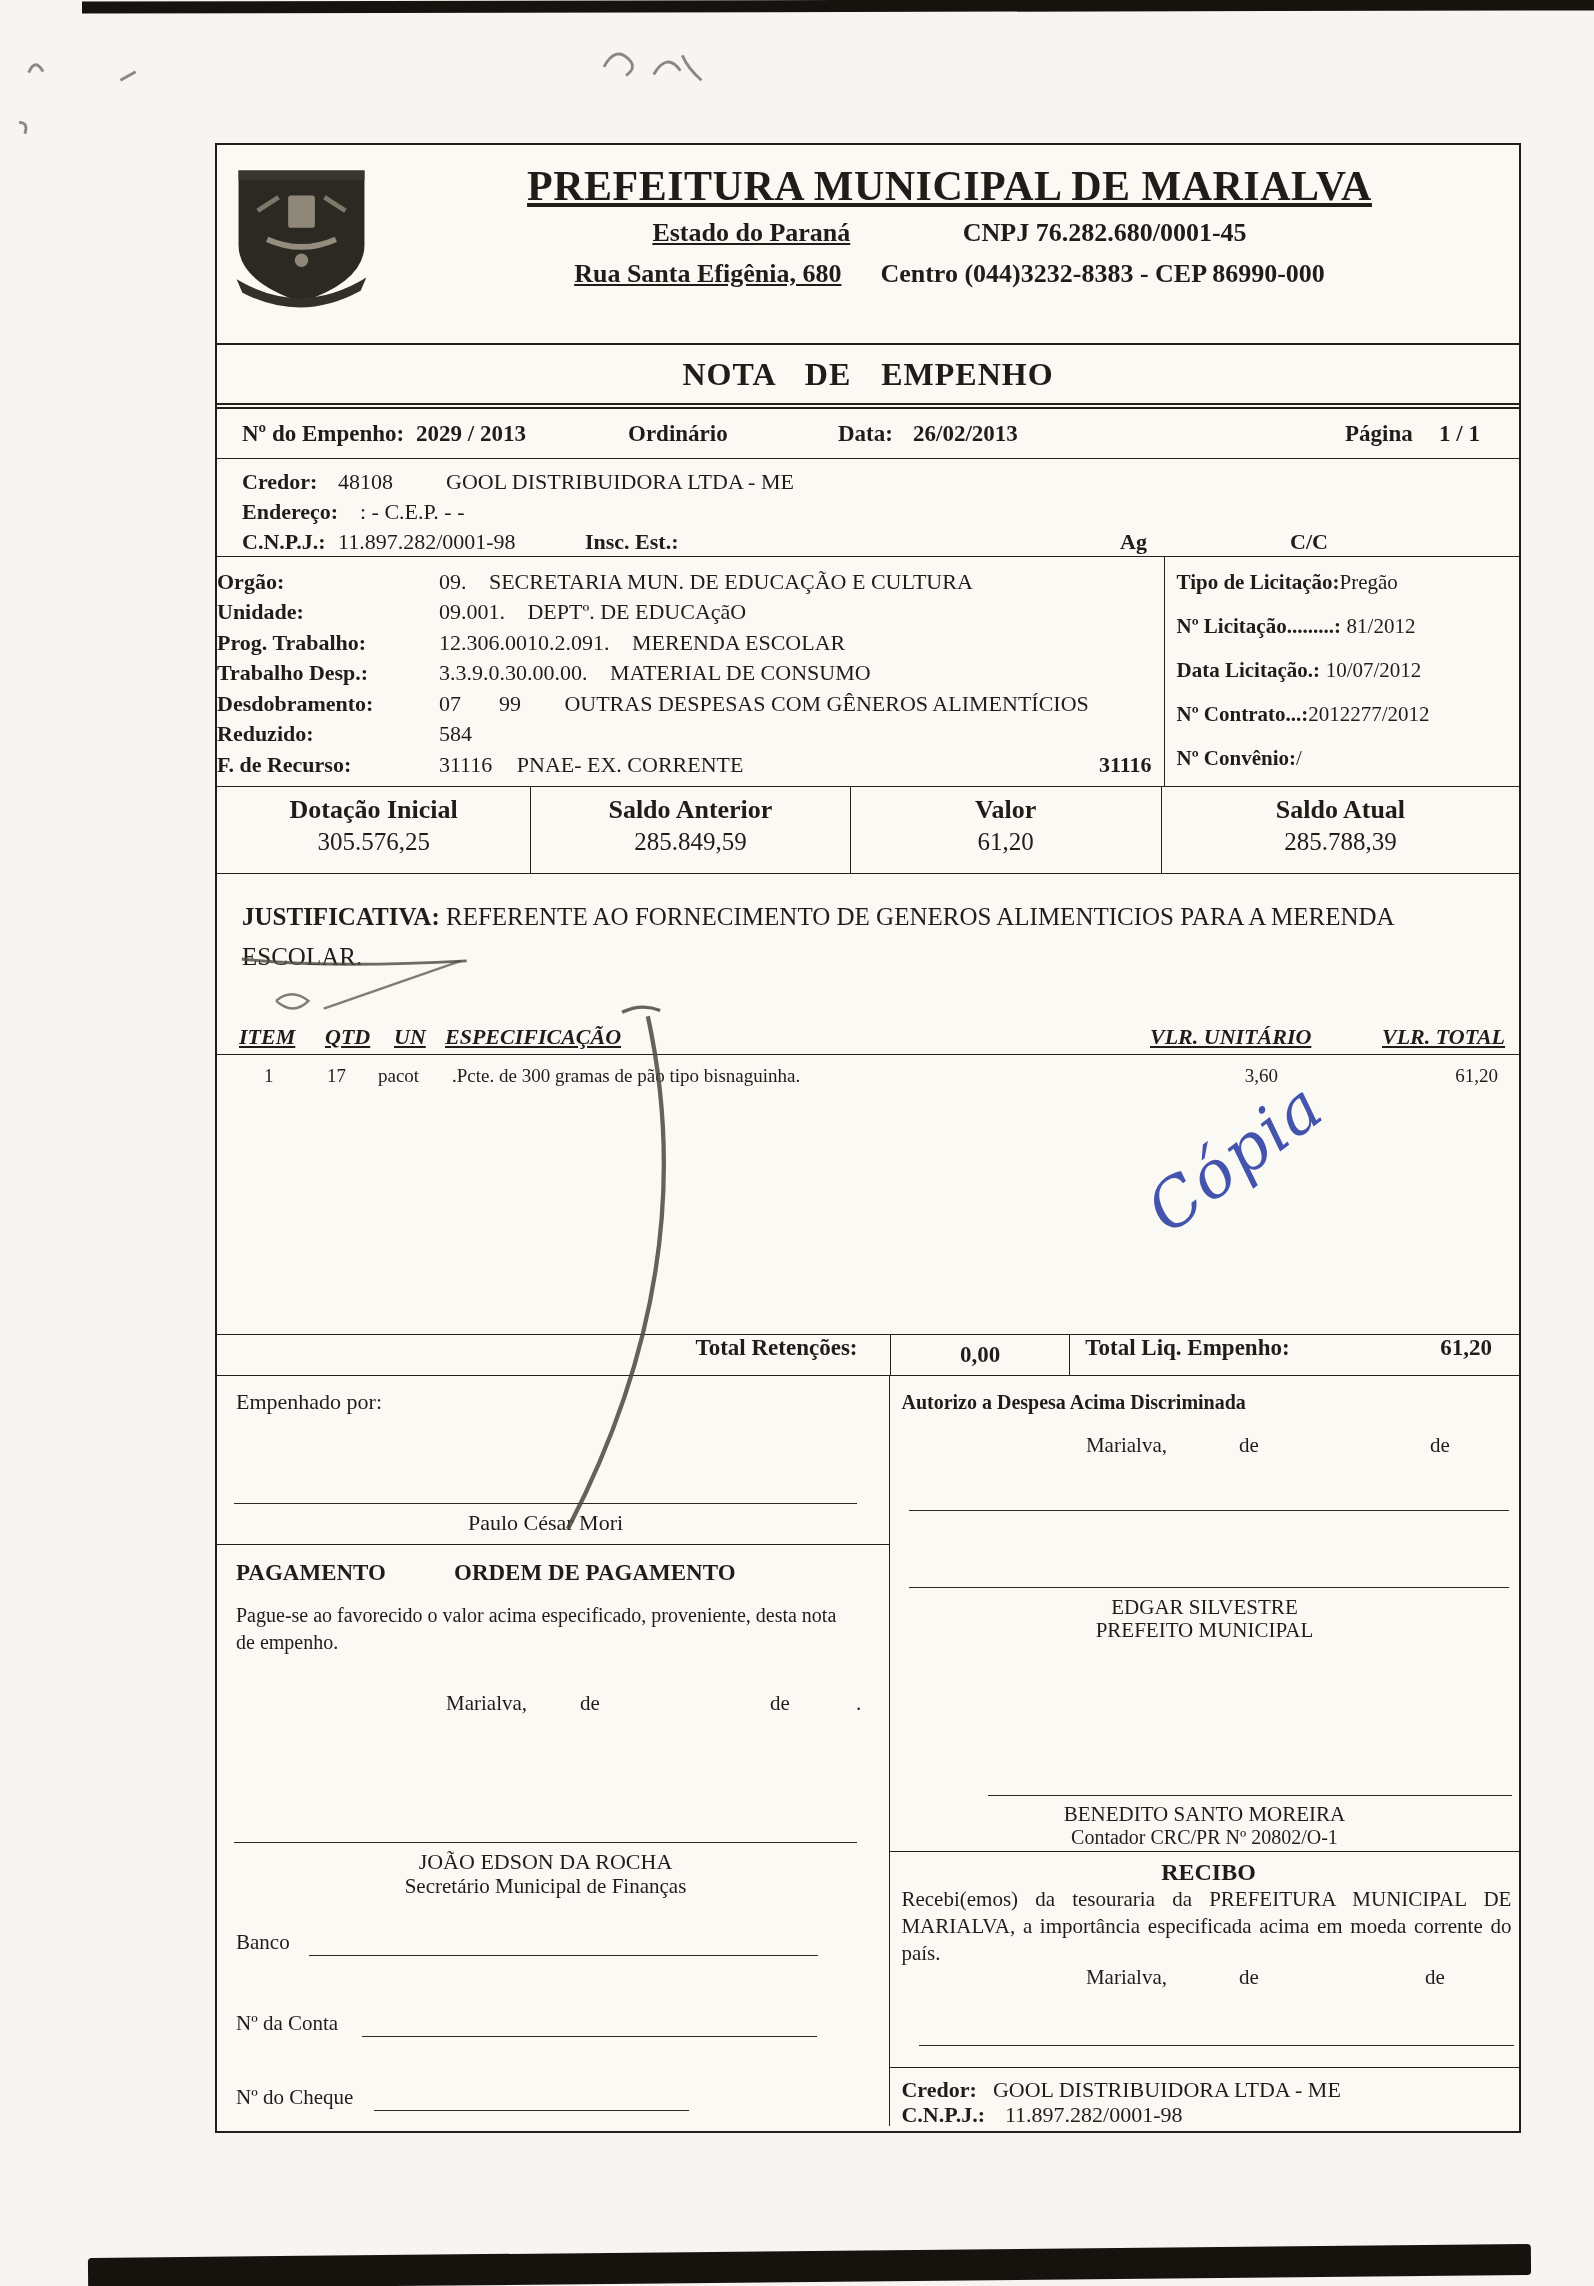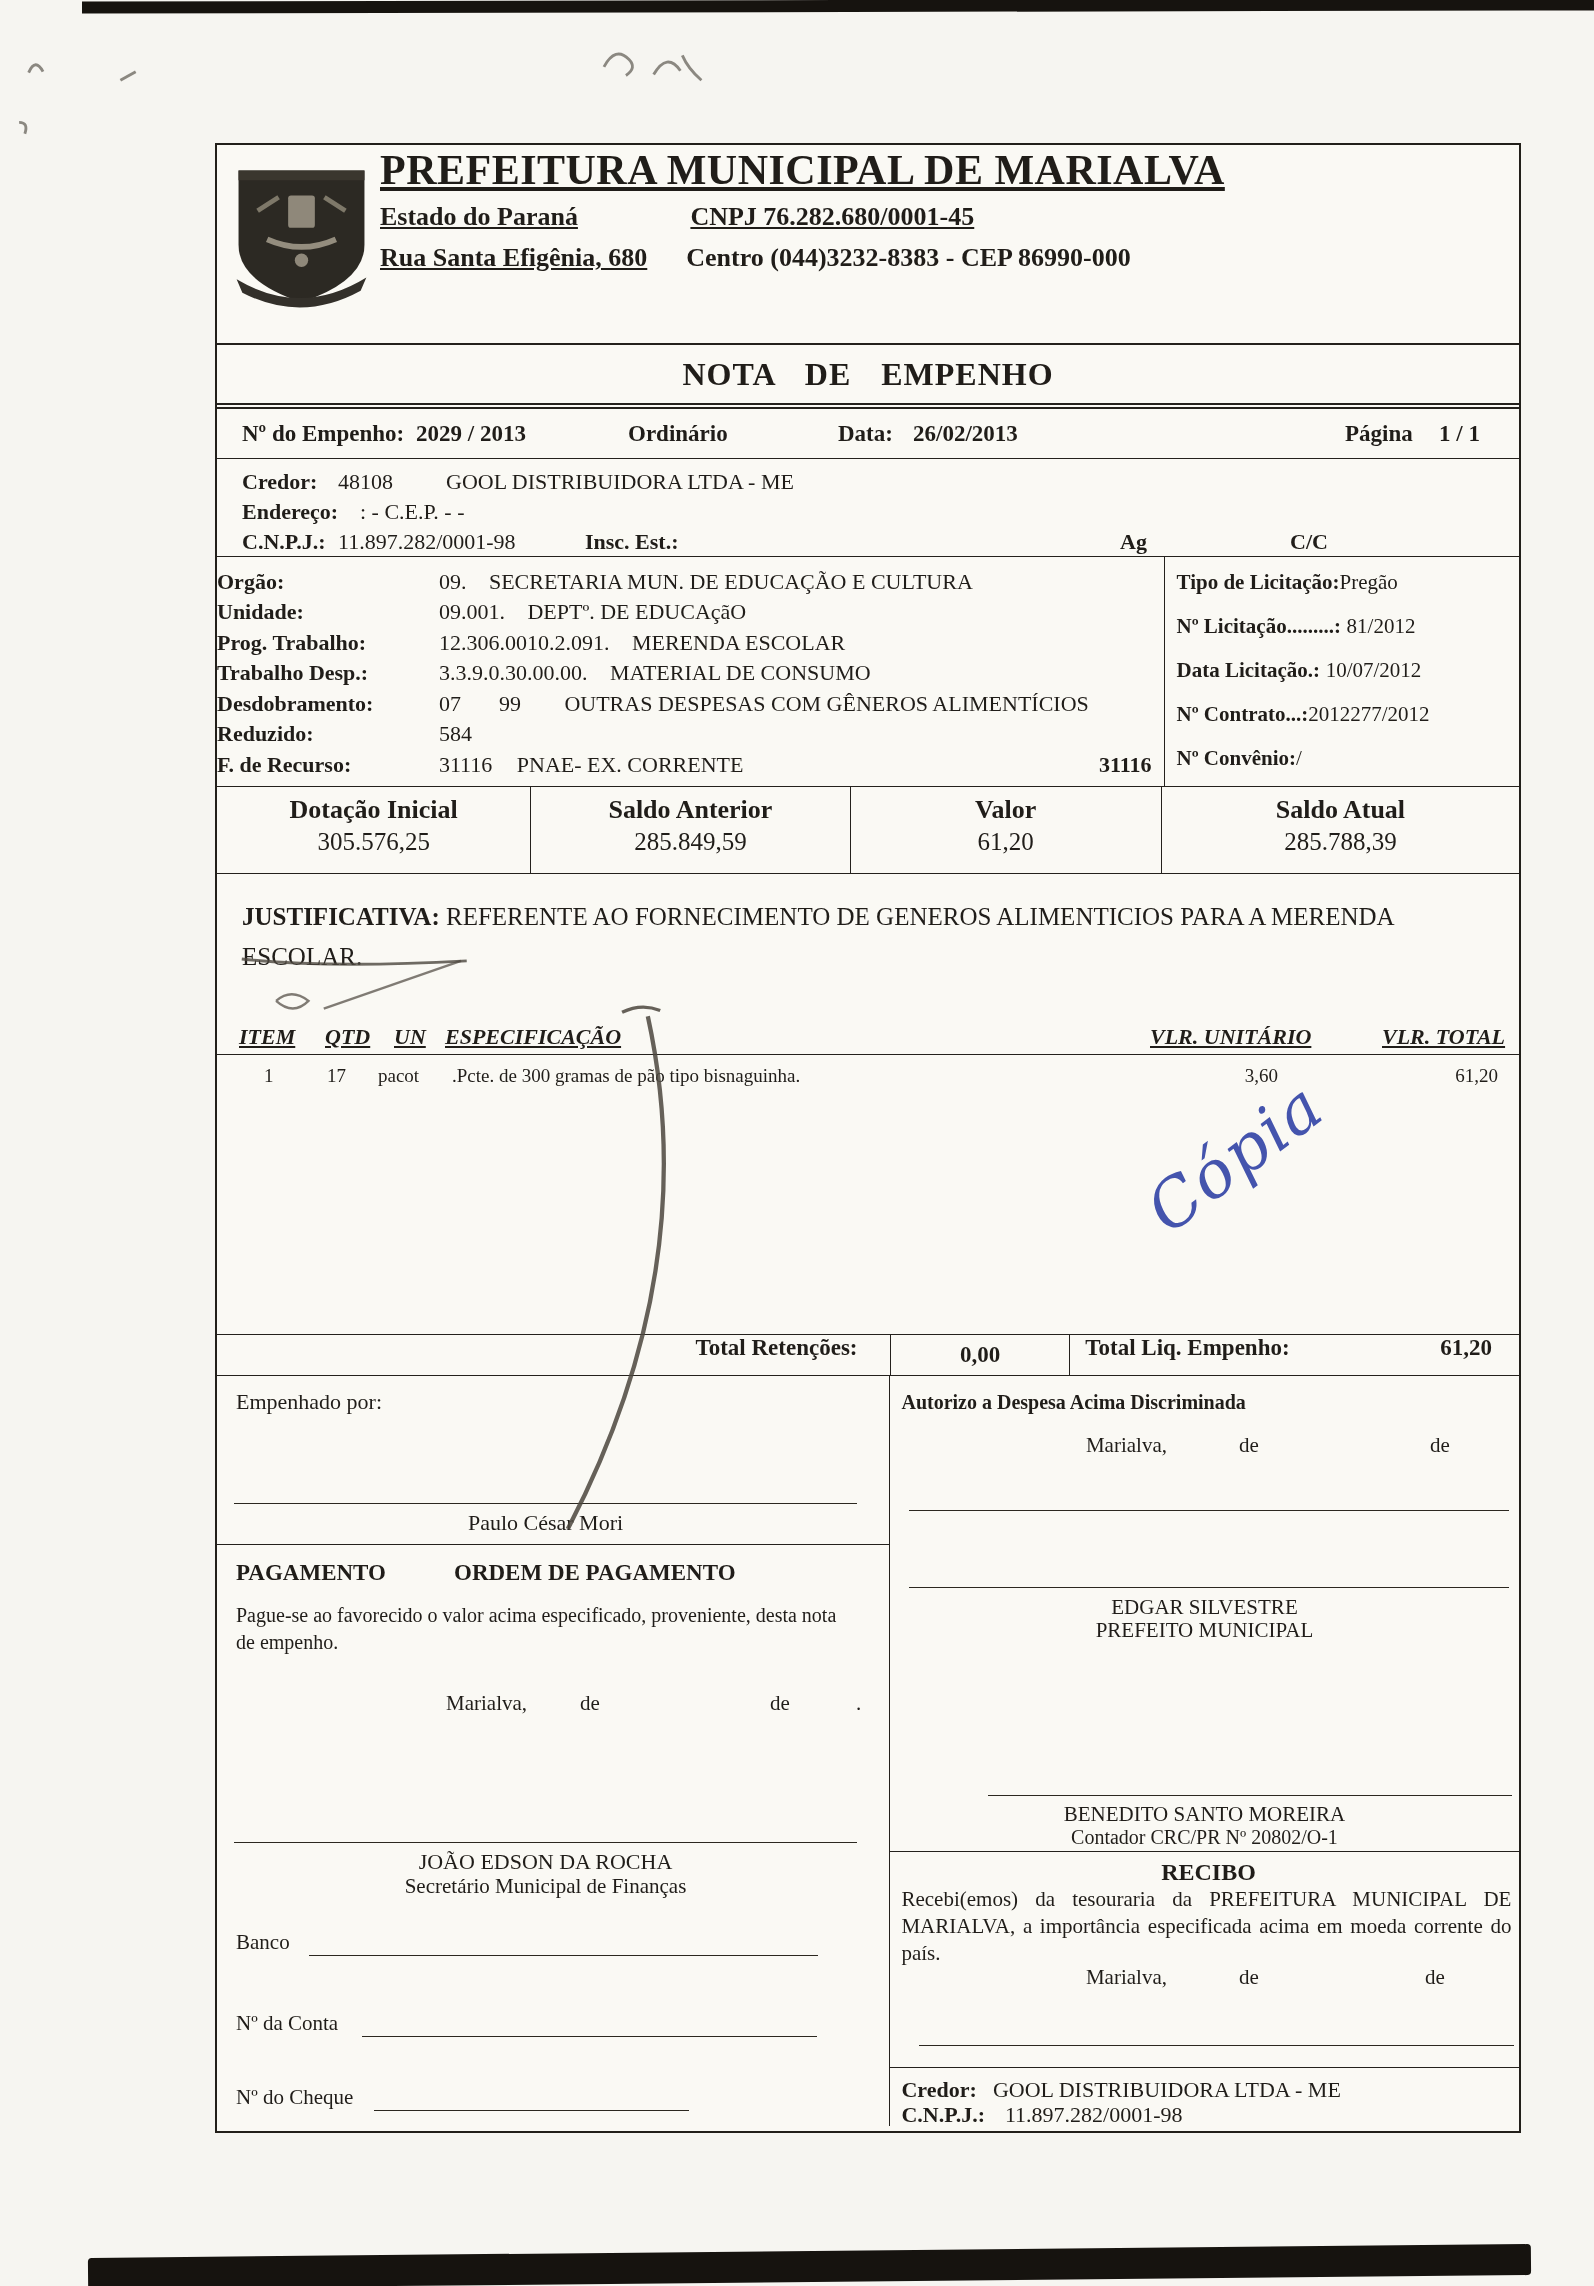--- a/index.html
+++ b/index.html
@@ -10,25 +10,25 @@
   .strip-bottom { position:absolute; bottom:3.8px; left:88px; width:1443px; height:31px; background:#16130f; transform:rotate(-0.55deg); border-radius:3.8px; }
   .page-marks, .doc-marks { position:absolute; inset:0; pointer-events:none; }
 
   .doc { position:absolute; left:215px; top:143px; width:1306px; height:1990px; border:2.9px solid #221f1a; background:#faf9f4; }
 
   .lb { font-weight:bold; }
 
   
   .hdr { position:relative; height:200px; border-bottom:2.9px solid #24211c; }
   .logo { position:absolute; left:11.5px; top:11.5px; width:145px; height:155px; }
-  .hdr-text { margin-left:163px; padding-top:1px; }
+  .hdr-text { margin-left:163px; text-align:center; padding-top:17px; }
   .hdr-title { font-size:42px; font-weight:bold; text-decoration:underline; letter-spacing:0.5px; }
   .hdr-line2 { margin-top:7.6px; font-size:26px; font-weight:bold; }
   .hdr-line2 .st { text-decoration:underline; }
-  .hdr-line2 .cn { text-decoration:underline; margin-left:106px; }
+  .hdr-line2 .cn { margin-left:106px; }
   .hdr-line3 { margin-top:11.5px; font-size:26px; font-weight:bold; }
   .hdr-line3 .ad1 { text-decoration:underline; }
   .hdr-line3 .ad2 { margin-left:32.5px; }
 
   .nota-bar { height:64px; border-bottom:6.7px double #24211c; display:flex; align-items:center; justify-content:center;
               font-size:32px; font-weight:bold; word-spacing:21px; letter-spacing:1px; }
 
   .emp-row { position:relative; height:50px; border-bottom:1.9px solid #24211c; font-size:23px; font-weight:bold; }
   .emp-row span { position:absolute; top:11.5px; white-space:nowrap; }
 

